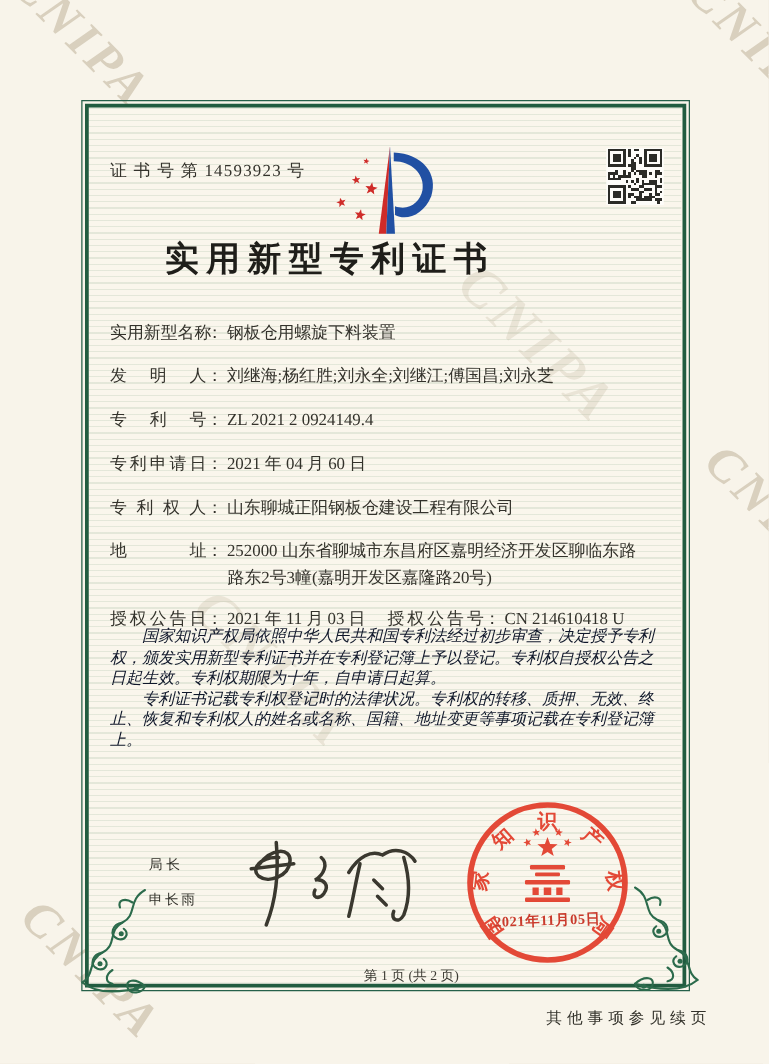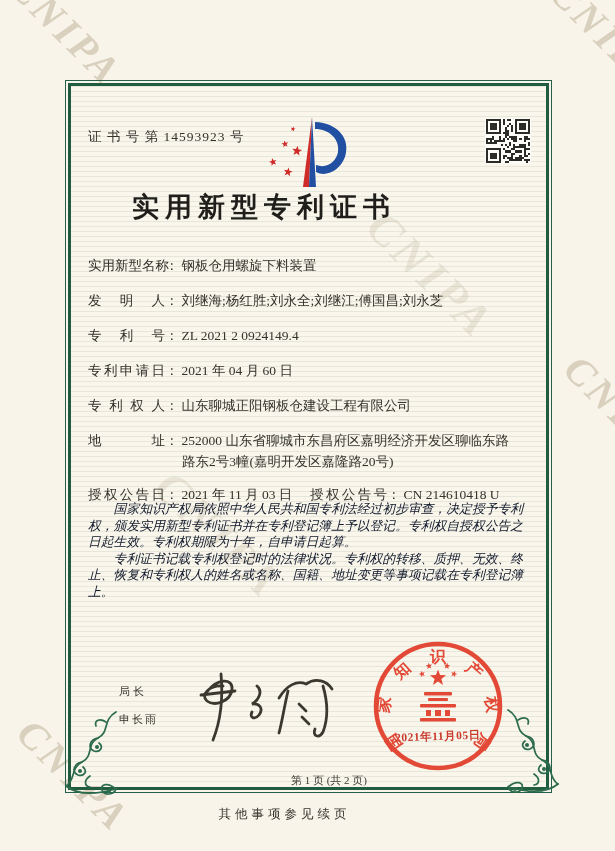--- a/index.html
+++ b/index.html
@@ -58,21 +58,21 @@
   .sig{position:absolute;left:185px;top:658px;z-index:4;}
   
   .seal{position:absolute;left:370px;top:634px;z-index:5;}
   .seal-char{font-size:16px;font-weight:bold;fill:#e23b28;font-family:"Liberation Serif",serif;}
   
   .orn{position:absolute;z-index:5;pointer-events:none;}
   .orn.l{left:56px;top:710px;}
   .orn.r{left:502px;top:708px;transform:scaleX(-1);}
   
   .page-no{position:absolute;left:65px;width:528px;top:773px;text-align:center;font-size:11px;color:#3c3b33;z-index:4;}
-  .cont-note{position:absolute;left:0;width:569px;top:806px;text-align:center;font-size:12.5px;letter-spacing:4px;z-index:4;}
+  .cont-note{position:absolute;left:0;width:569px;top:806px;text-align:right;font-size:12.5px;letter-spacing:4px;z-index:4;}
 </style>
 </head>
 <body>
 
 <div id="canvas">
 
   <div class="wm" style="left:-4px;top:6px;">CNIPA</div>
   <div class="wm" style="left:537px;top:12px;">CNIPA</div>
   <div class="wm" style="left:551px;top:388px;">CNIPA</div>
   <div class="wm" style="left:4px;top:752px;">CNIPA</div>

